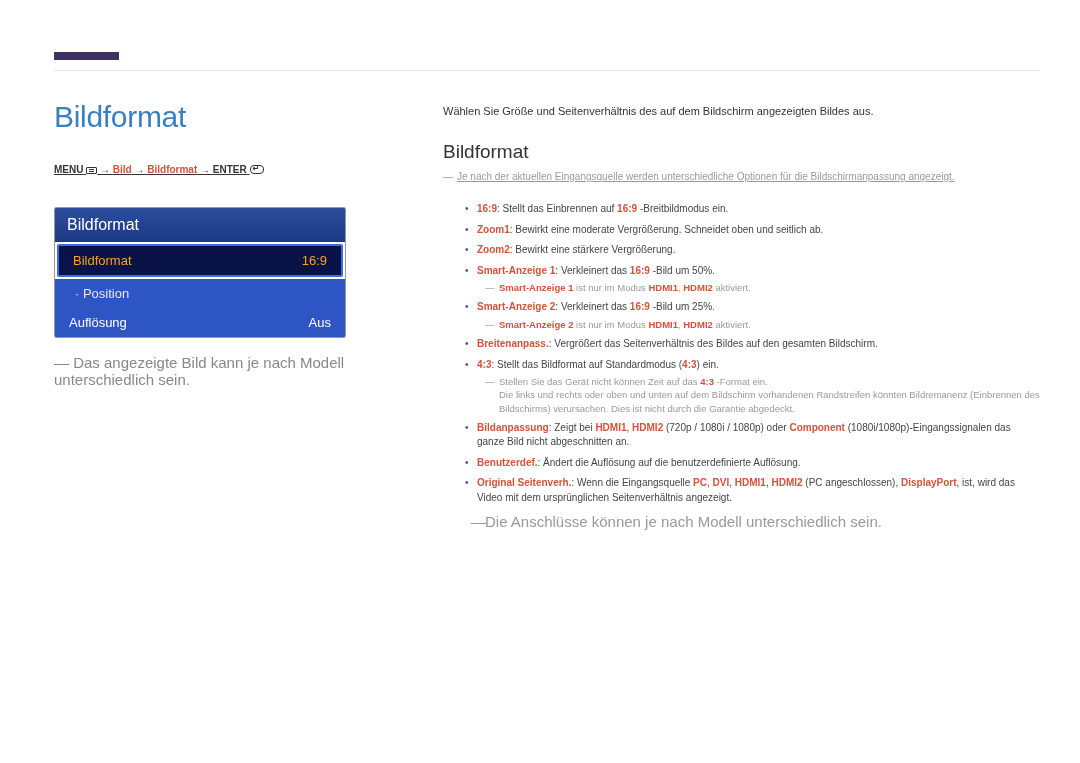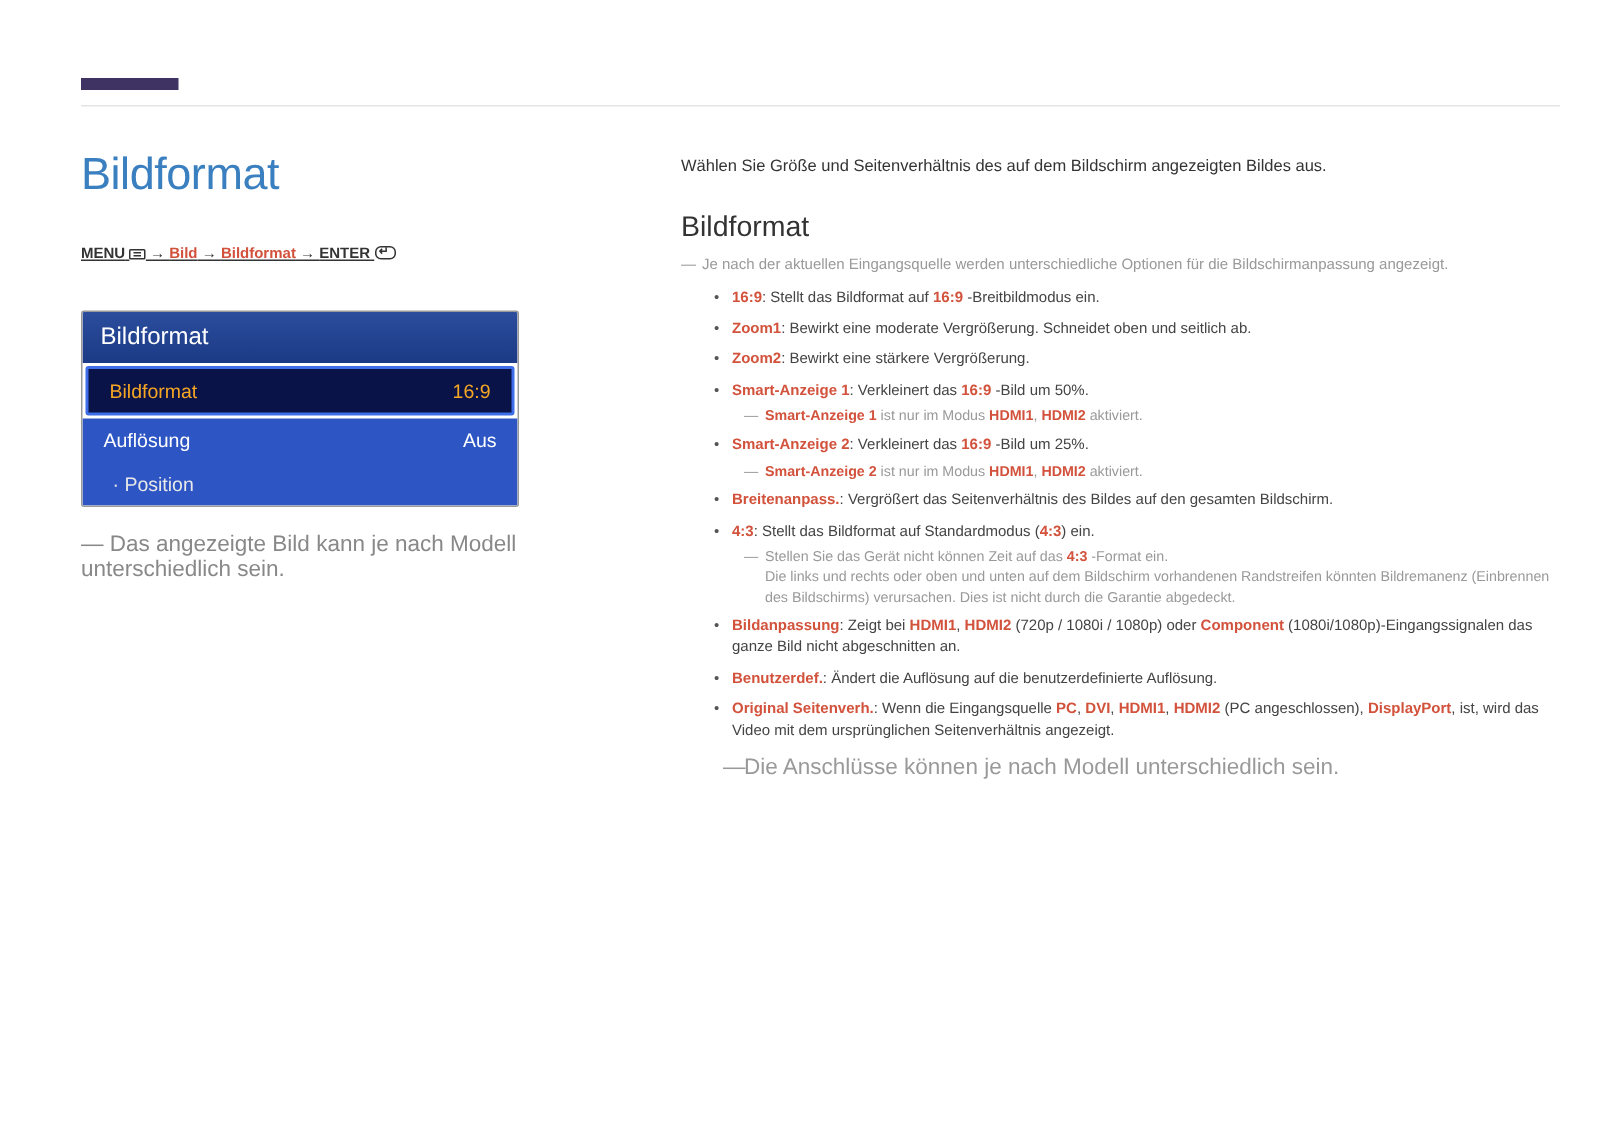--- a/index.html
+++ b/index.html
@@ -124,42 +124,43 @@
 .panel-disclaimer {
   font-size: 15px;
   color: #888;
   margin-top: 16px;
 }
 .panel-disclaimer::before {
   content: "― ";
 }
 .rightcol {
   position: absolute;
-  left: 454px;
+  left: 443px;
   top: 105px;
   right: 40px;
 }
 .intro {
   font-size: 11px;
   color: #333;
   margin-bottom: 24px;
 }
 .section-heading {
   font-size: 19px;
   color: #333;
   font-weight: 400;
   margin-bottom: 8px;
 }
 .dash-note {
   font-size: 10px;
   color: #999;
   margin-left: 4px;
-  margin-bottom: 10px;
+  margin-bottom: 20px;
   padding-left: 10px;
   position: relative;
+  text-decoration: underline;
 }
 .dash-note::before {
   content: "―";
   position: absolute;
   left: -4px;
 }
 ul.bullets {
   list-style: none;
   margin-left: 22px;
   margin-top: 4px;
@@ -228,40 +229,40 @@
     <span class="b">ENTER</span>
     <span class="enter-icon"></span>
   </div>
 
   <div class="panel">
     <div class="panel-title">Bildformat</div>
     <div class="panel-row selected">
       <span>Bildformat</span>
       <span>16:9</span>
     </div>
+    <div class="panel-row sub">
+      <span class="dot">Position</span>
+      <span></span>
+    </div>
     <div class="panel-row normal">
       <span>Auflösung</span>
       <span>Aus</span>
     </div>
-    <div class="panel-row sub">
-      <span class="dot">Position</span>
-      <span></span>
-    </div>
   </div>
   <div class="panel-disclaimer">Das angezeigte Bild kann je nach Modell unterschiedlich sein.</div>
 </div>
 
 <div class="rightcol">
   <div class="intro">Wählen Sie Größe und Seitenverhältnis des auf dem Bildschirm angezeigten Bildes aus.</div>
   <h2 class="section-heading">Bildformat</h2>
   <div class="dash-note">Je nach der aktuellen Eingangsquelle werden unterschiedliche Optionen für die Bildschirmanpassung angezeigt.</div>
 
   <ul class="bullets">
     <li>
-      <span class="hl">16:9</span><span>: Stellt das Bildformat auf </span><span class="hl">16:9</span><span> -Breitbildmodus ein.</span>
+      <span class="hl">16:9</span><span>: Stellt das Einbrennen auf </span><span class="hl">16:9</span><span> -Breitbildmodus ein.</span>
     </li>
     <li>
       <span class="hl">Zoom1</span><span>: Bewirkt eine moderate Vergrößerung. Schneidet oben und seitlich ab.</span>
     </li>
     <li>
       <span class="hl">Zoom2</span><span>: Bewirkt eine stärkere Vergrößerung.</span>
     </li>
     <li>
       <span class="hl">Smart-Anzeige 1</span><span>: Verkleinert das </span><span class="hl">16:9</span><span> -Bild um 50%.</span>
       <div class="sub-dash">

